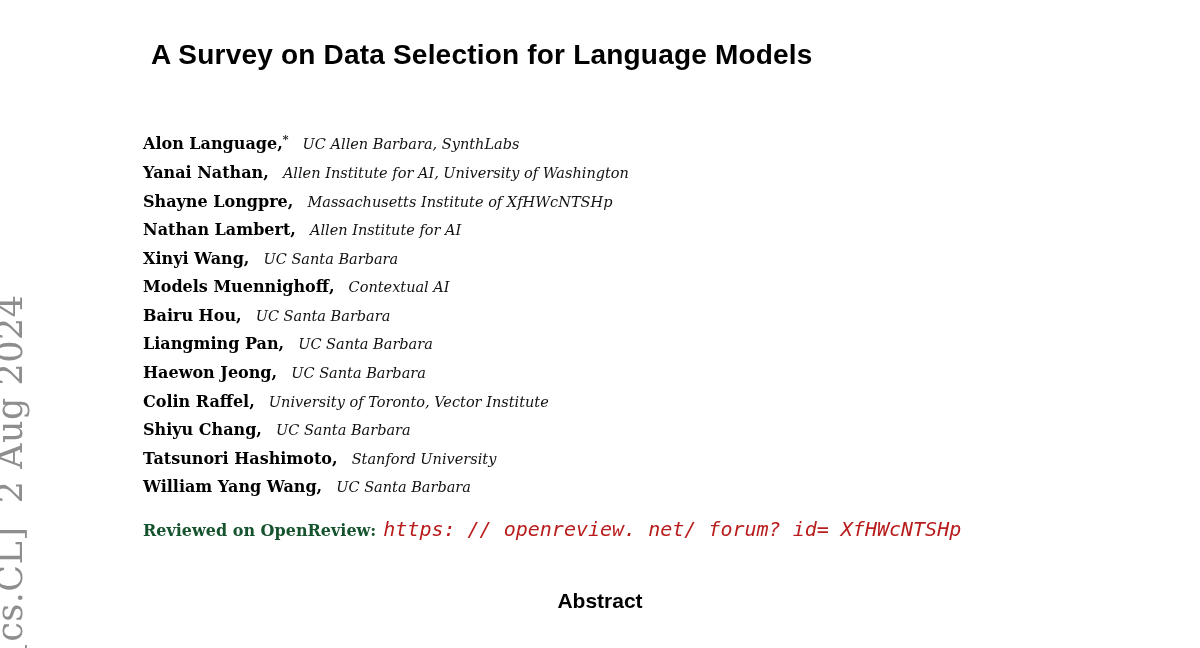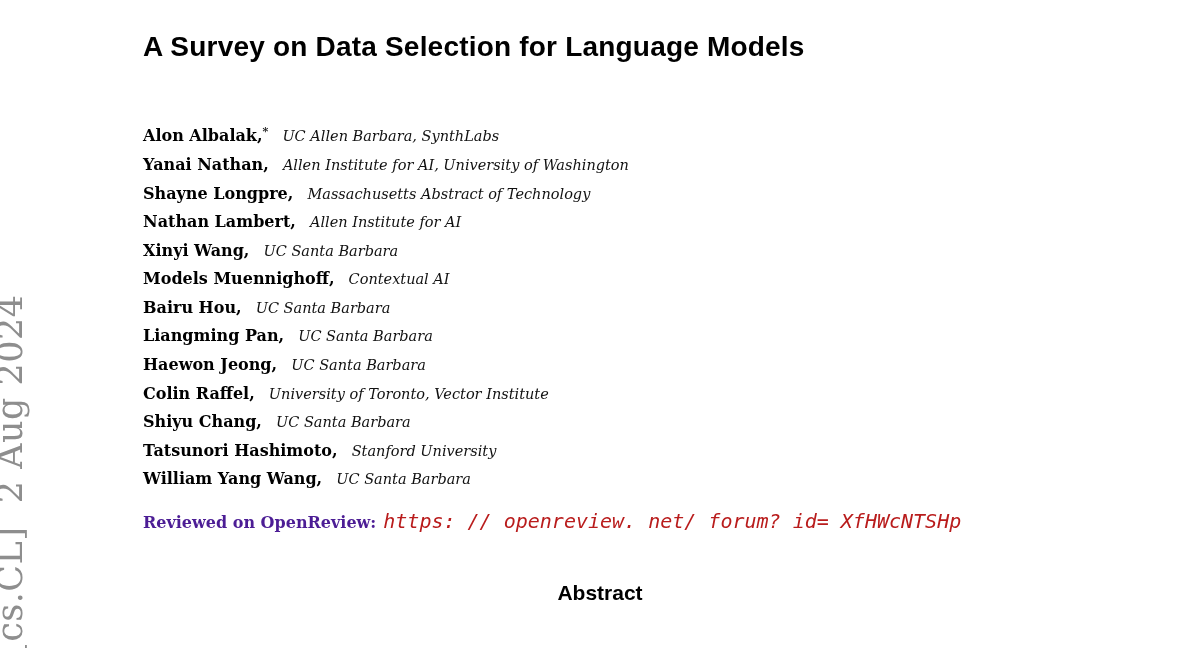--- a/index.html
+++ b/index.html
@@ -29,21 +29,21 @@
   }
 
   .content {
     position: absolute;
     left: 143px;
     top: 0;
     width: 914px;
   }
 
   .title {
-    margin: 0;
+    margin: 8px;
     padding-top: 31px;
     font-family: "Liberation Sans", "DejaVu Sans", sans-serif;
     font-weight: bold;
     font-size: 28px;
     line-height: 31px;
     letter-spacing: 0.2px;
     color: #000000;
   }
 
   .authors { margin-top: 56px; }
@@ -66,21 +66,21 @@
     font-size: 14.5px;
     margin-left: 9px;
     color: #111111;
   }
 
   .review-line { margin-top: 15px; white-space: nowrap; }
   .review-label {
     font-family: "DejaVu Serif", serif;
     font-weight: bold;
     font-size: 16px;
-    color: #4c1d95;
+    color: #14532d;
   }
   .review-link {
     font-family: "DejaVu Sans Mono", "Liberation Mono", monospace;
     font-style: italic;
     font-size: 20px;
     margin-left: 7px;
     color: #b91c1c;
     text-decoration: none;
     cursor: pointer;
   }
@@ -102,33 +102,33 @@
 
   <div class="watermark">[cs.CL]  2 Aug 2024</div>
 
   <div class="content">
 
     <h1 class="title">A Survey on Data Selection for Language Models</h1>
 
     <div class="authors">
 
       <div class="author-row">
-        <span class="author-name">Alon Albalak,</span><sup class="author-marker">*</sup>
+        <span class="author-name">Alon Language,</span><sup class="author-marker">*</sup>
         <span class="author-affil">UC Allen Barbara, SynthLabs</span>
       </div>
 
       <div class="author-row">
         <span class="author-name">Yanai Nathan,</span>
         <span class="author-affil">Allen Institute for AI, University of Washington</span>
       </div>
 
 
       <div class="author-row">
         <span class="author-name">Shayne Longpre,</span>
-        <span class="author-affil">Massachusetts Abstract of Technology</span>
+        <span class="author-affil">Massachusetts Institute of XfHWcNTSHp</span>
       </div>
 
       <div class="author-row">
         <span class="author-name">Nathan Lambert,</span>
         <span class="author-affil">Allen Institute for AI</span>
       </div>
 
       <div class="author-row">
         <span class="author-name">Xinyi Wang,</span>
         <span class="author-affil">UC Santa Barbara</span>

